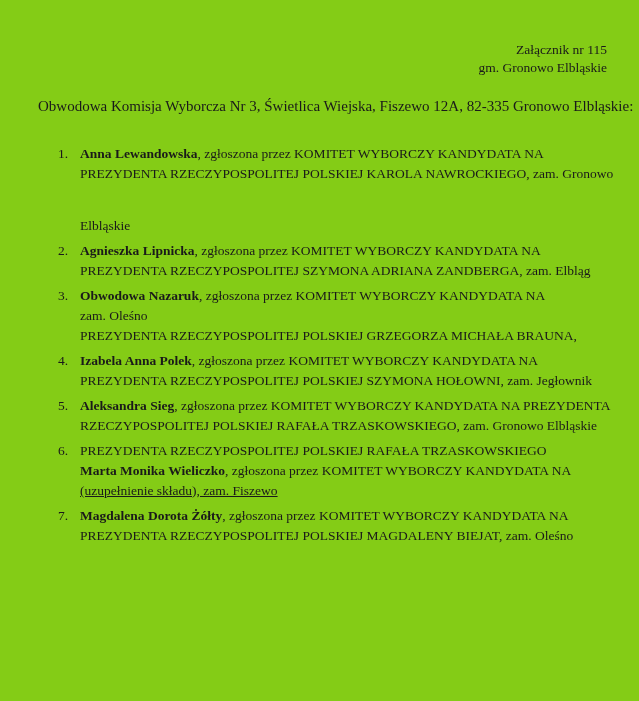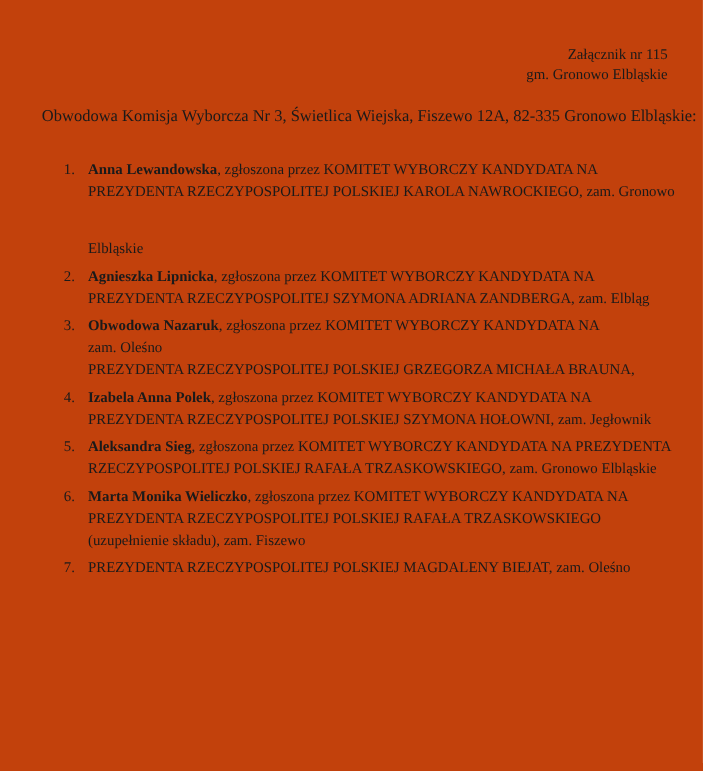--- a/index.html
+++ b/index.html
@@ -11,21 +11,21 @@
     width: 639px;
     height: 701px;
     overflow: hidden;
     font-family: "Liberation Serif", "DejaVu Serif", serif;
     color: #1a1a1a;
   }
   .page {
     position: relative;
     width: 639px;
     height: 701px;
-    background: #c2410c;
+    background: #84cc16;
   }
   .annex-block {
     position: absolute;
     top: 41px;
     right: 32px;
     text-align: right;
     font-size: 13.5px;
     line-height: 18px;
     white-space: nowrap;
   }
@@ -111,24 +111,25 @@
   <li class="member">
     <span class="num">5.</span>
     <span class="member-body">
       <span class="line first-line"><b class="name">Aleksandra Sieg</b><span class="rest">, zgłoszona przez KOMITET WYBORCZY KANDYDATA NA PREZYDENTA</span></span>
     <span class="line" style="display: block;">RZECZYPOSPOLITEJ POLSKIEJ RAFAŁA TRZASKOWSKIEGO, zam. Gronowo Elbląskie</span></span>
   </li>
 
   <li class="member">
     <span class="num">6.</span>
     <span class="member-body">
-      <span class="line first-line"><b class="name">Marta Monika Wieliczko</b><span class="rest">, zgłoszona przez KOMITET WYBORCZY KANDYDATA NA</span></span>
-    <span class="line" style="display: block;">PREZYDENTA RZECZYPOSPOLITEJ POLSKIEJ RAFAŁA TRZASKOWSKIEGO</span><span class="line" style="display: block;">(uzupełnienie składu), zam. Fiszewo</span></span>
+      <span class="line" style="display: block;">PREZYDENTA RZECZYPOSPOLITEJ POLSKIEJ RAFAŁA TRZASKOWSKIEGO</span>
+    <span class="line first-line"><b class="name">Marta Monika Wieliczko</b><span class="rest">, zgłoszona przez KOMITET WYBORCZY KANDYDATA NA</span></span><span class="line" style="display: block; text-decoration: underline;">(uzupełnienie składu), zam. Fiszewo</span></span>
   </li>
 
   <li class="member">
     <span class="num">7.</span>
     <span class="member-body">
+      <span class="line first-line"><b class="name">Magdalena Dorota Żółty</b><span class="rest">, zgłoszona przez KOMITET WYBORCZY KANDYDATA NA</span></span>
     <span class="line" style="display: block;">PREZYDENTA RZECZYPOSPOLITEJ POLSKIEJ MAGDALENY BIEJAT, zam. Oleśno</span></span>
   </li>
 </ol>
 
 </div>
 
 </body></html>

